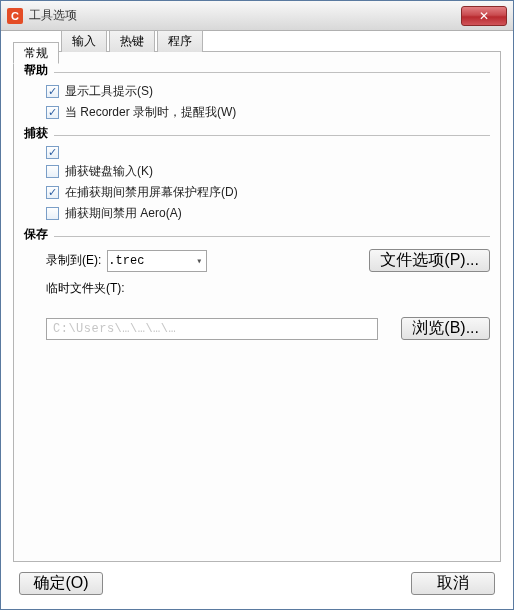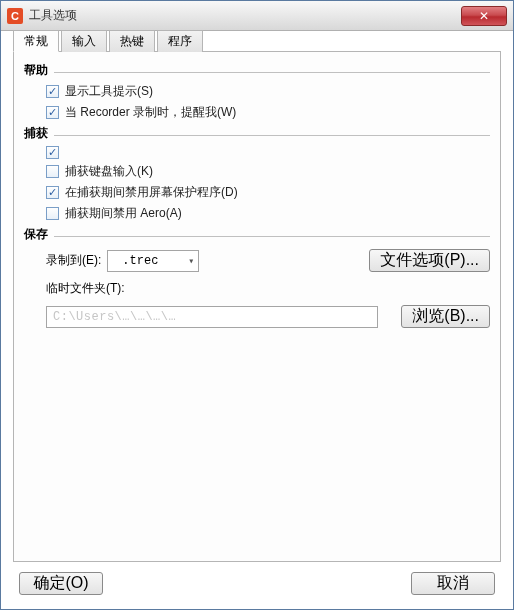--- a/index.html
+++ b/index.html
@@ -82,21 +82,21 @@
     background: linear-gradient(to bottom, #f2f2f2, #e2e2e2);
     display: flex; align-items: center; justify-content: center;
     margin-right: 2px;
     font-size: 12px;
     cursor: pointer;
   }
   .tab.active {
     background: #fdfdfd;
     border-bottom: 1px solid #fdfdfd;
     position: relative;
-    top: 0;
+    top: 12px;
   }
   .section-title {
     font-weight: bold;
     margin-bottom: 2px;
     position: relative;
   }
   .section-title::after {
     content: "";
     position: absolute;
     left: 30px;
@@ -122,25 +122,25 @@
     content: "✓";
     font-size: 11px;
     color: #2a5ca0;
     line-height: 1;
     position: relative;
     top: 0;
   }
   .label { color: #222; }
   .combo-label { margin-right: 6px; }
   .combo {
-    width: 92px; height: 22px;
+    width: 100px; height: 22px;
     border: 1px solid #a5a5a5;
     background: #fff;
     display: flex; align-items: center; justify-content: space-between;
-    padding: 0 4px 0 14px;
+    padding: 0 4px 0 0;
     font-family: "Courier New", monospace;
     cursor: pointer;
   }
   .combo .arrow {
     font-size: 10px; color: #555;
   }
   .btn {
     height: 23px;
     padding: 0 10px;
     min-width: 76px;
@@ -157,21 +157,21 @@
     margin: 6px 0 6px 22px;
     gap: 0;
   }
   .file-options-row .spacer { flex:1; }
   .temp-label-row {
     margin: 8px 0 4px 22px;
   }
   .textbox-row {
     display: flex;
     align-items: center;
-    margin: 8px 0 6px 22px;
+    margin: 20px 0 6px 22px;
     gap: 23px;
   }
   .textbox {
     flex: 1;
     height: 22px;
     border: 1px solid #a5a5a5;
     background: #fff;
     padding: 0 6px;
     display: flex; align-items: center;
     color: #c6c6c6;

